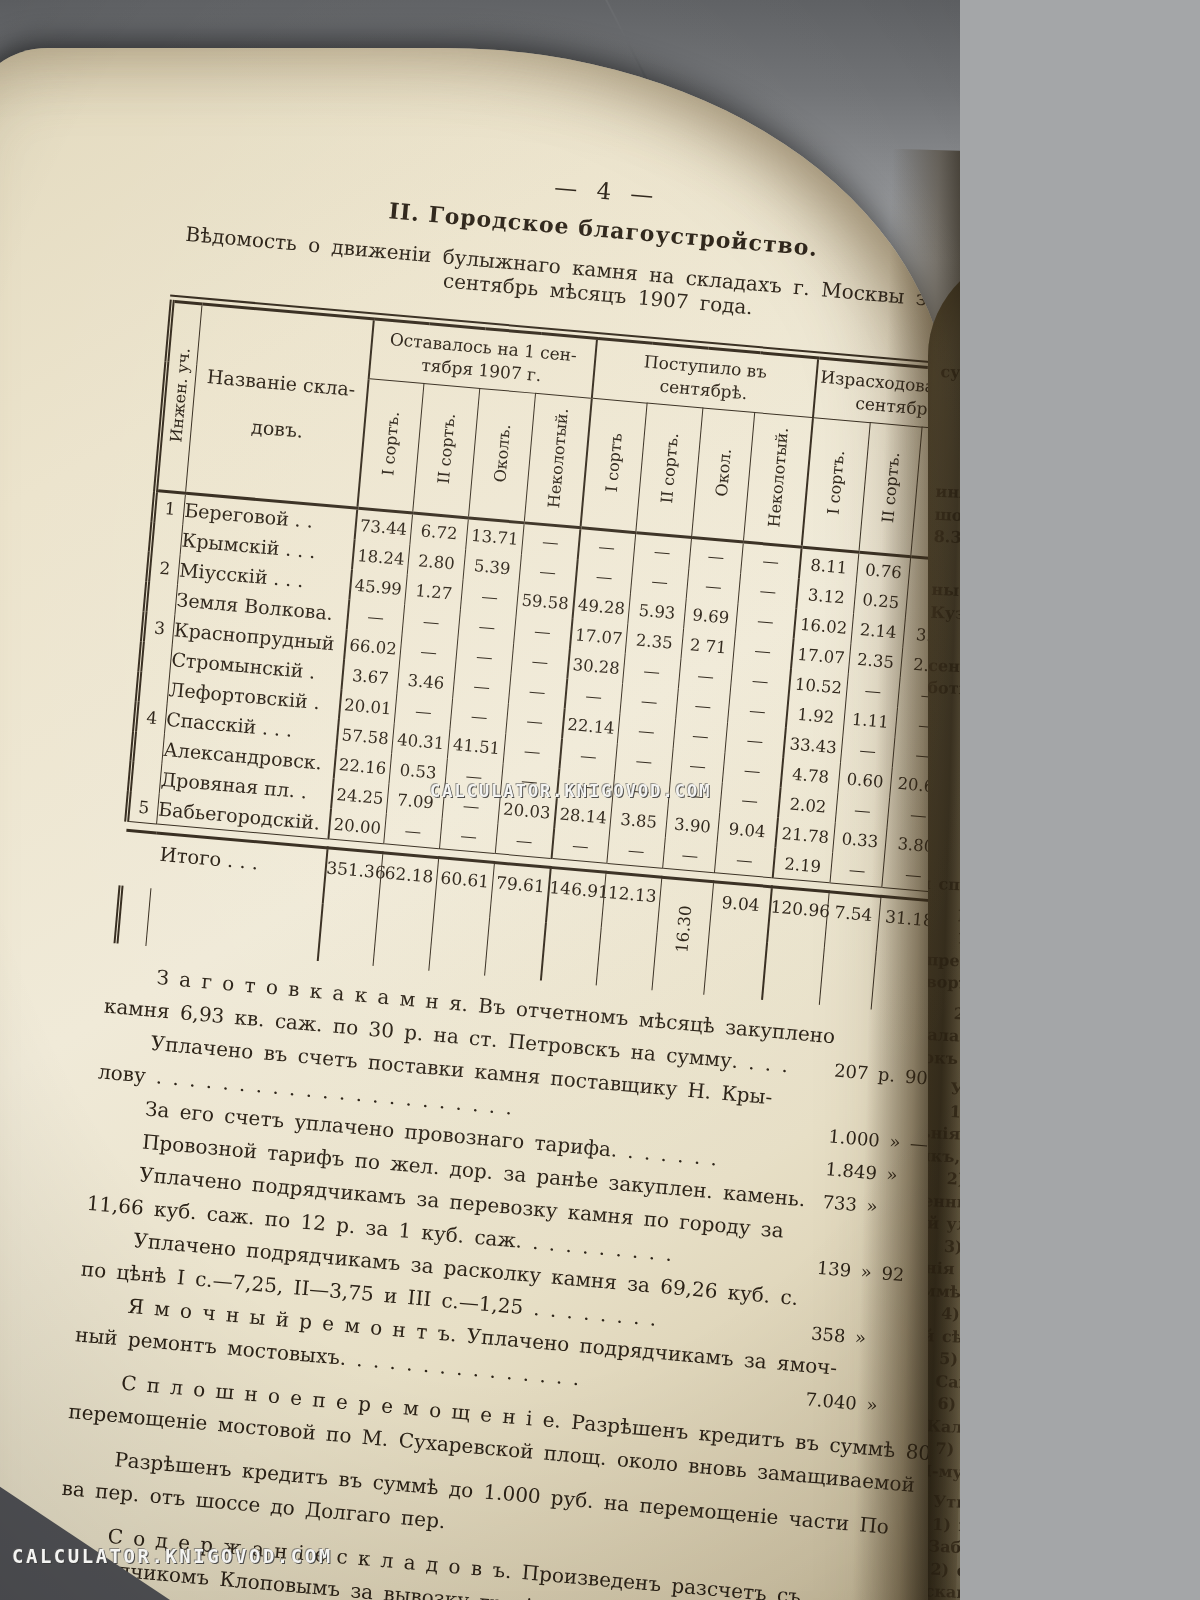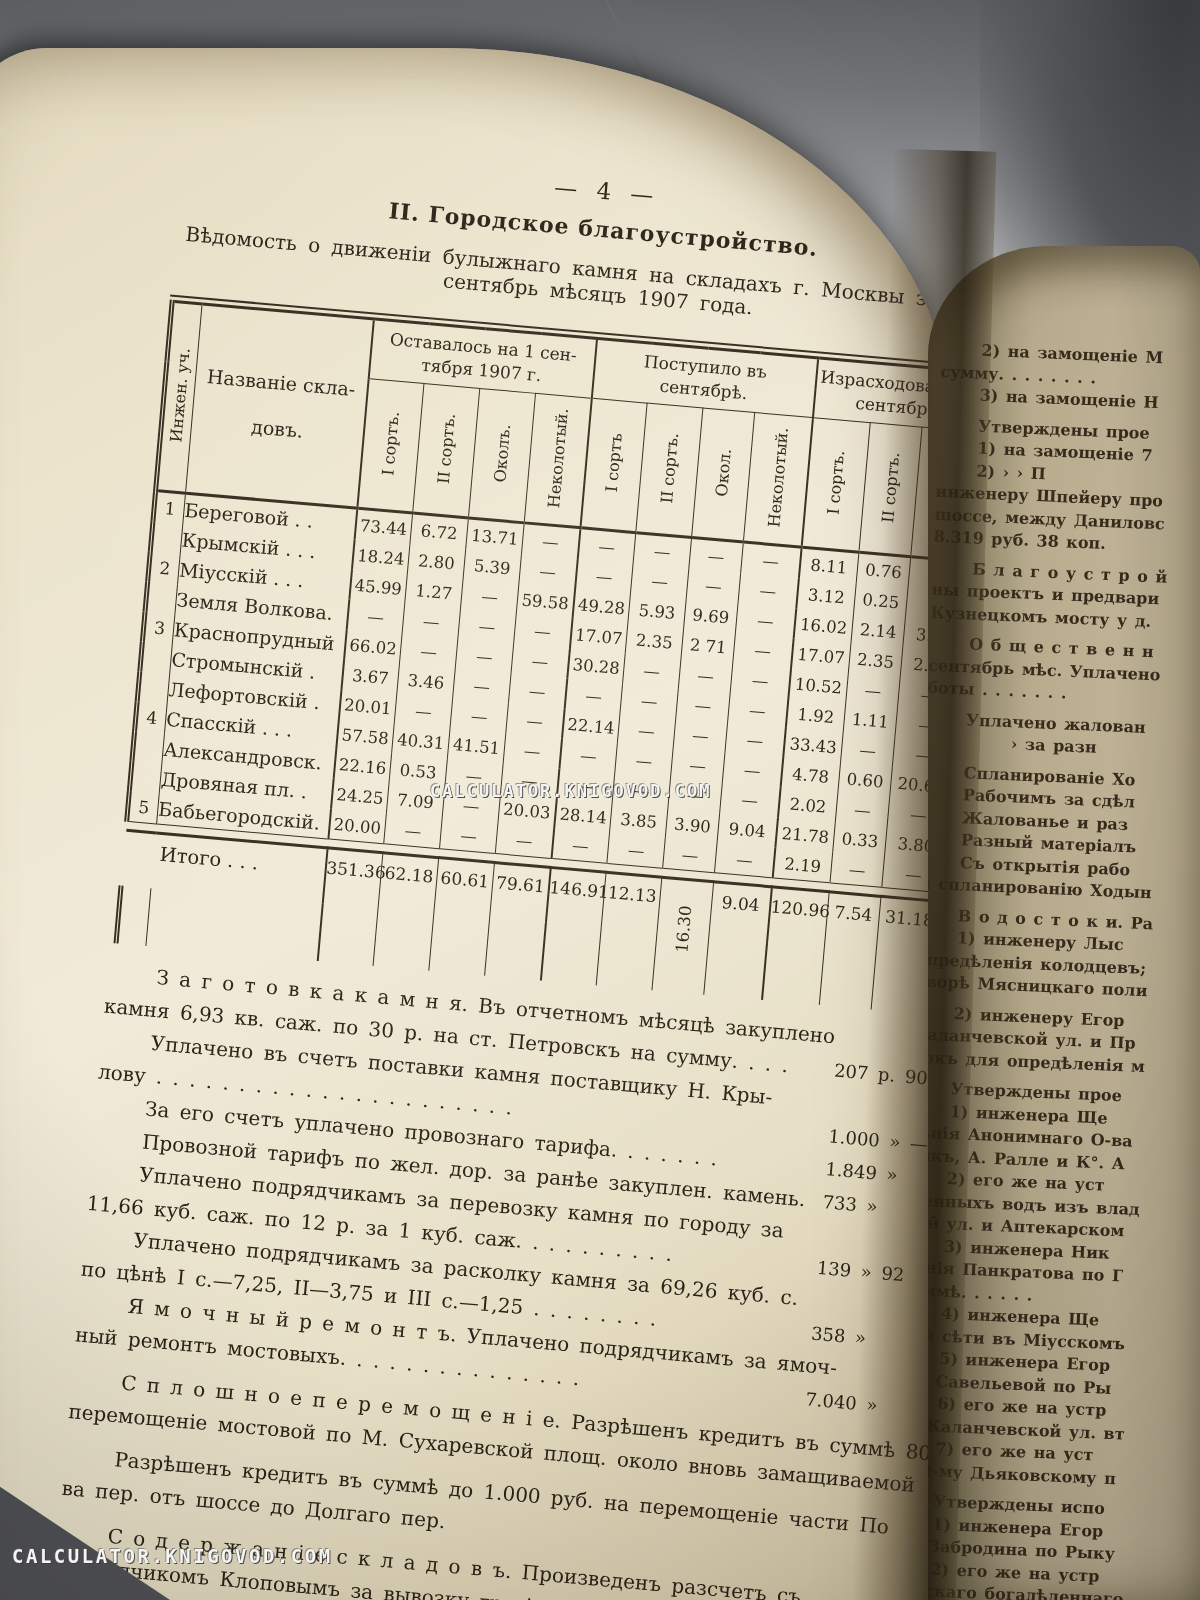--- a/index.html
+++ b/index.html
@@ -1,18 +1,18 @@
 <!DOCTYPE html>
 <html><head>
 <meta charset="utf-8">
 <style>
   html,body{margin:0;padding:0;}
   body{width:1200px;height:1600px;overflow:hidden;background:#a4a6a8;
        font-family:"DejaVu Serif",serif;}
-  .scene{position:relative;width:1200px;height:1600px;overflow:hidden;}
+  .scene{position:relative;width:960px;height:1600px;overflow:hidden;}
 
   
   .wall-top{position:absolute;left:0;top:0;width:1200px;height:260px;
     background:linear-gradient(180deg,#5f6164 0%,#717376 35%,#8b8d90 70%,rgba(164,166,168,0) 100%);}
   .wall-tr{position:absolute;left:980px;top:0;width:220px;height:420px;
     background:radial-gradient(ellipse at 90% 0%,#3e4043 0%,#55575a 45%,rgba(100,102,105,0) 78%);}
   .crack{position:absolute;left:598px;top:-14px;width:2px;height:175px;
     background:#67696c;transform:rotate(-27deg);transform-origin:top left;}
   .crack2{position:absolute;left:676px;top:96px;width:2px;height:90px;
     background:#6d6f72;transform:rotate(-58deg);transform-origin:top left;}

